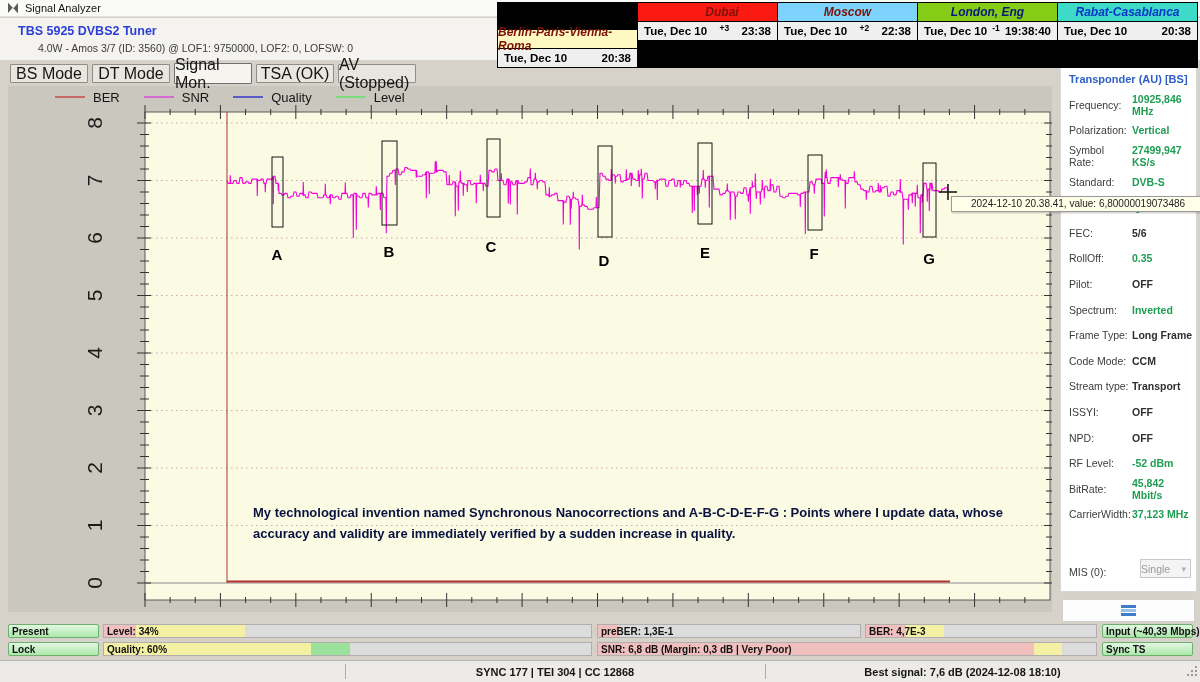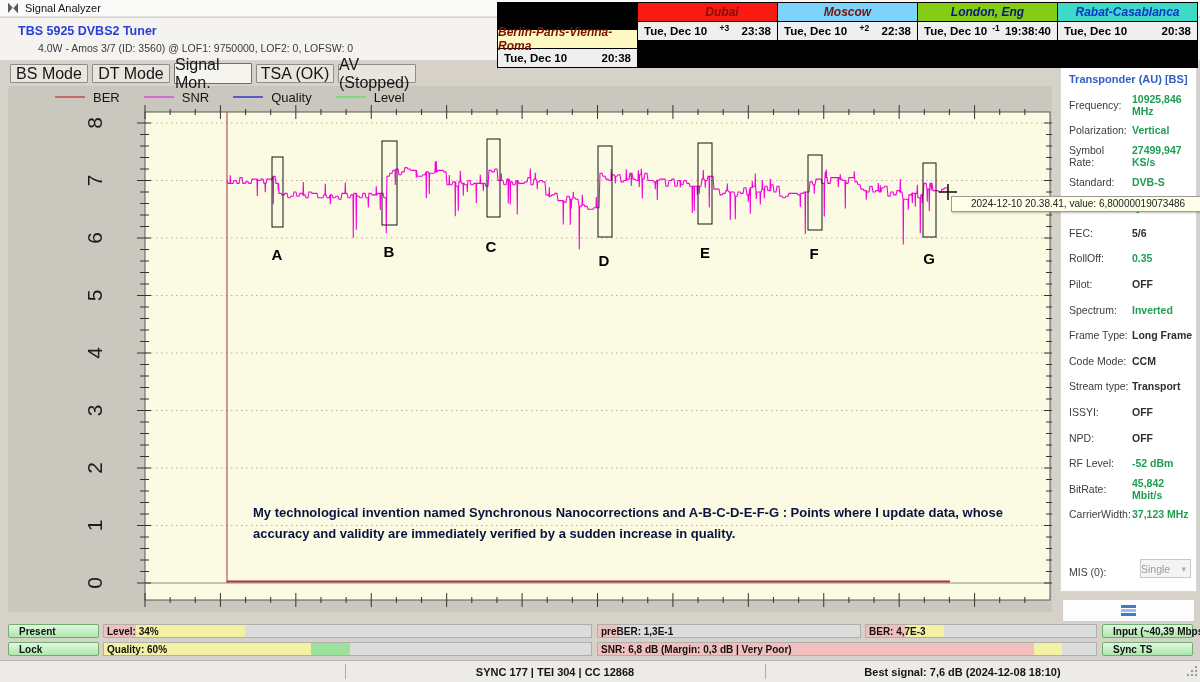--- a/index.html
+++ b/index.html
@@ -29,21 +29,21 @@
   #sb-rows{position:absolute;left:8px;top:25px;right:3px}
   .sb-row{height:25.6px;display:flex;align-items:center;font-size:10.5px}
   .sb-label{width:63px;color:#3C3C3C;flex:0 0 auto}
   .sb-value{font-weight:bold;color:#2F2F2F}
   .sb-value.green{color:#1E9E52}
   .sb-mis{position:absolute;left:8px;top:492px;display:flex;align-items:flex-end;font-size:10.5px;color:#3C3C3C;width:122px}
   .mis-select{margin-left:8px;width:62px;height:19px;border:1px solid #C8C8C8;background:#F4F4F4;color:#9A9A9A;font-size:10.5px;display:flex;align-items:center;box-sizing:border-box;cursor:pointer}
   .chev{margin-left:auto;padding-right:4px;color:#AFAFAF;font-size:9px}
   .sb-button{position:absolute;left:1062px;top:599px;width:133px;height:23px;background:#FDFDFD;border:1px solid #CFCFCF;display:flex;align-items:center;justify-content:center;cursor:pointer;z-index:1;padding:0}
   .meter-row{position:absolute;left:0;width:1200px;height:15px}
-  .badge{position:absolute;height:14px;border:1px solid #6FAE6F;background:linear-gradient(#E2F7E2,#ABE8AB);font-size:10px;font-weight:bold;color:#111;line-height:13px;padding-left:10px;box-sizing:border-box;border-radius:2px;white-space:nowrap}
+  .badge{position:absolute;height:14px;border:1px solid #6FAE6F;background:linear-gradient(#E2F7E2,#ABE8AB);font-size:10px;font-weight:bold;color:#111;line-height:13px;padding-left:3px;box-sizing:border-box;border-radius:2px;white-space:nowrap}
   .bar{position:absolute;height:14px;background:#DCDCDC;border:1px solid #AFAFAF;box-sizing:border-box;overflow:hidden}
   .bar-seg{position:absolute;top:0;bottom:0}
   .bar-label{position:absolute;left:3px;top:1px;font-size:10px;font-weight:bold;color:#111;white-space:nowrap;z-index:2}
   .statusbar{position:absolute;left:0;top:660px;width:1200px;height:22px;background:#EDEBE7;border-top:1px solid #B5B5B5;z-index:3}
   .sb-sec{position:absolute;top:0;height:21px;display:flex;align-items:center;justify-content:center;font-size:11px;font-weight:600;color:#151515}
   .sb-div{position:absolute;top:3px;height:15px;width:1px;background:#ABABAB}
   .grip{position:absolute;right:2px;bottom:2px}
 </style>
 </head>
 <body>

